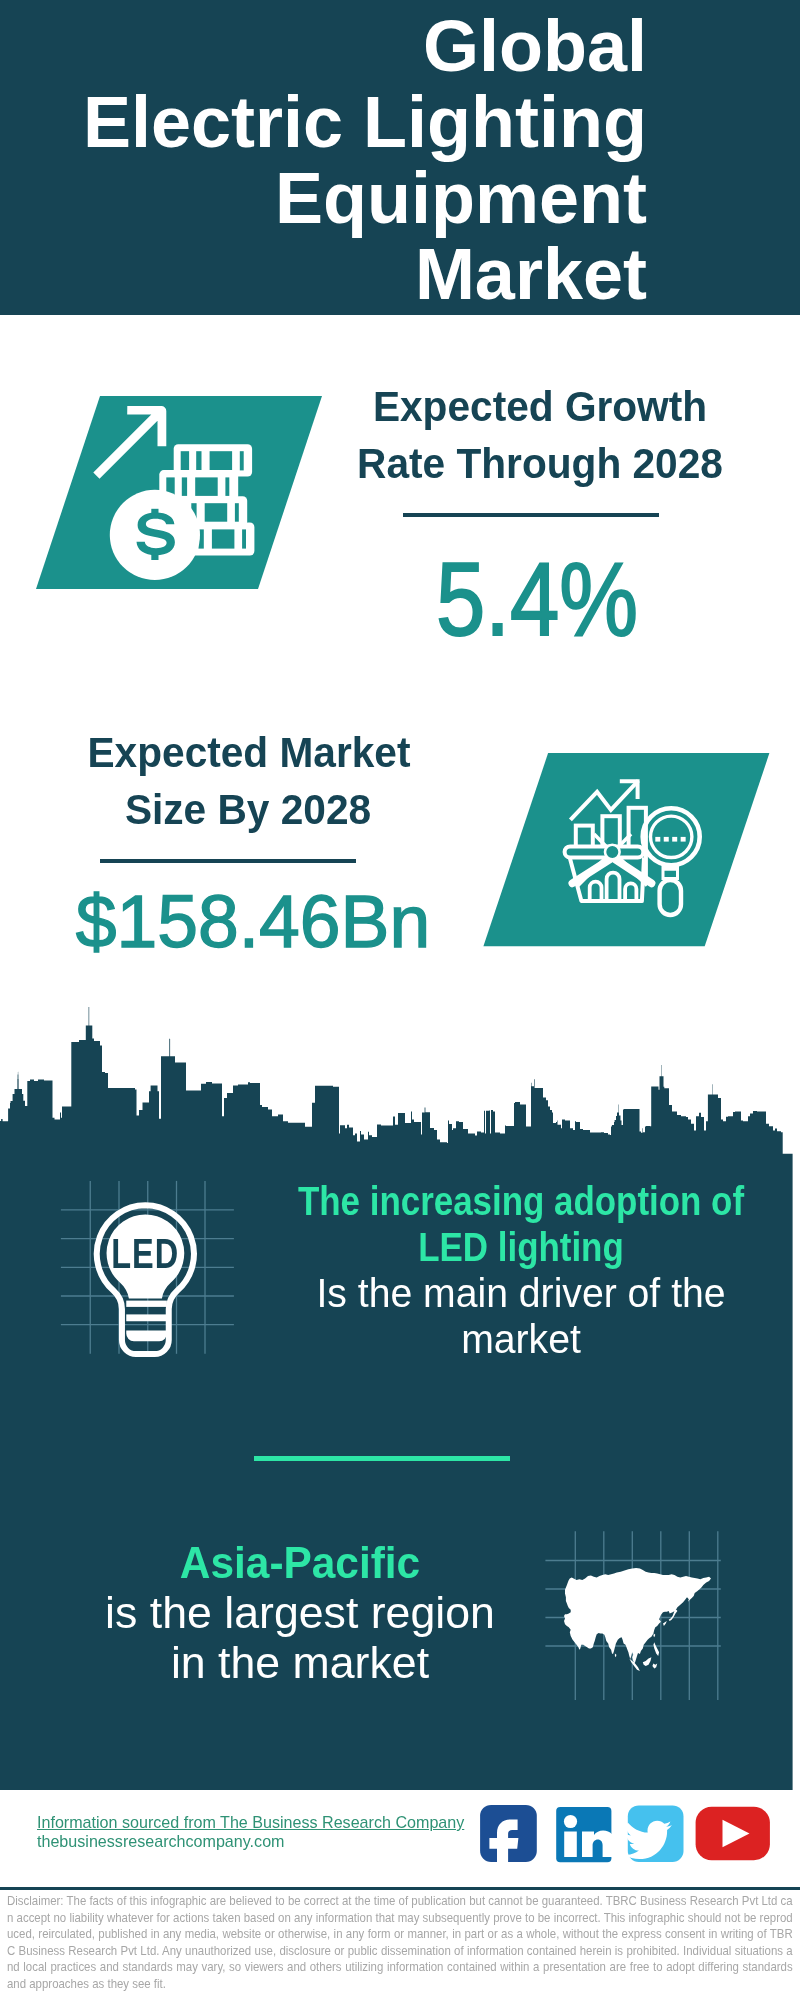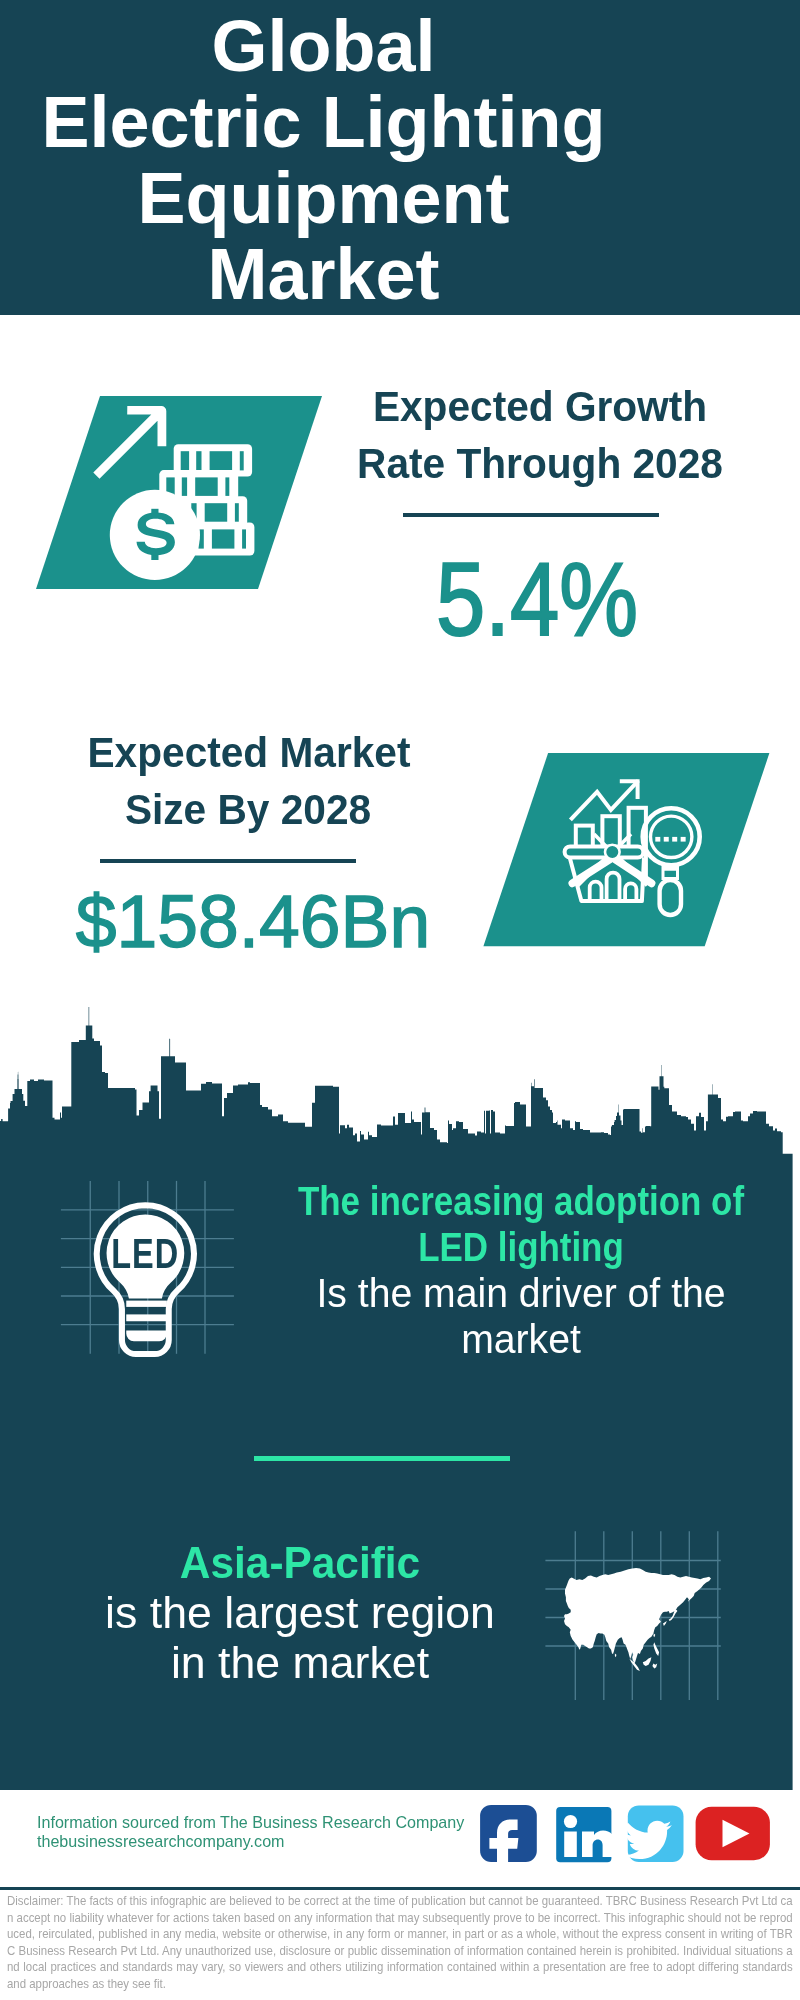--- a/index.html
+++ b/index.html
@@ -2,21 +2,21 @@
 <html><head>
 <meta charset="utf-8">
 <style>
   * { margin:0; padding:0; box-sizing:border-box; }
   html,body { width:800px; height:2000px; }
   body { font-family:"Liberation Sans", sans-serif; background:#ffffff; overflow:hidden; }
   .page { position:relative; width:800px; height:2000px; background:#fff; }
 
   
   .hero { position:absolute; left:0; top:0; width:800px; height:315px; background:#164454; }
-  .hero-title { position:absolute; left:0; top:8px; width:647px; text-align:center;
+  .hero-title { position:absolute; left:0; top:8px; width:647px; text-align:right;
                 color:#ffffff; font-weight:bold; font-size:72px; line-height:76px; }
 
 
   
   .icon-money, .icon-market, .skyline, .led-icon, .asia-icon { position:absolute; left:0; top:0; }
   .stat-line { position:absolute; font-weight:bold; color:#164454; text-align:center; font-size:43px; line-height:43px; white-space:nowrap; transform:scaleX(0.945); }
   .rule { position:absolute; background:#164454; height:4px; }
   .big-num { position:absolute; color:#1b918c; font-size:103px; line-height:103px; text-align:center;
              font-weight:normal; -webkit-text-stroke:2.0px #1b918c; white-space:nowrap; transform:scaleX(0.86); }
   .num2 { font-size:74px; line-height:74px; -webkit-text-stroke:1.4px #1b918c; transform:scaleX(0.99); }
@@ -191,21 +191,21 @@
       <line x1="545.4" y1="1589" x2="720.8" y2="1589"></line>
       <line x1="545.4" y1="1617.5" x2="720.8" y2="1617.5"></line>
       <line x1="545.4" y1="1646" x2="720.8" y2="1646"></line>
     </g>
     <path fill="#ffffff" d="M569.8 1578.6L571.7 1577.4L573.6 1578.6L576.5 1579.9L579.4 1579.2L582.3 1579.9L585.1 1578.6L588.0 1576.1L590.9 1575.5L593.8 1576.7L596.7 1577.4L599.5 1576.1L602.4 1574.9L605.3 1574.2L608.2 1574.9L611.1 1574.2L614.0 1573.6L616.8 1572.4L620.7 1571.7L624.5 1570.5L628.4 1569.2L632.2 1568.6L636.1 1568.0L639.9 1568.6L642.8 1569.9L645.7 1571.7L648.5 1572.4L651.4 1573.0L654.3 1573.0L657.2 1573.6L660.1 1574.2L663.0 1574.9L665.8 1574.9L668.7 1574.9L671.6 1574.2L674.5 1574.9L677.4 1576.7L680.3 1577.4L683.1 1576.7L686.0 1576.1L688.9 1576.7L691.8 1577.4L694.7 1578.0L697.5 1578.6L700.4 1579.2L703.3 1578.0L706.2 1577.4L709.1 1576.7L711.0 1578.6L709.1 1581.1L706.2 1582.4L703.3 1584.9L701.4 1587.4L699.5 1589.2L697.5 1591.1L694.7 1593.0L693.7 1596.1L691.8 1598.0L689.9 1599.8L687.9 1601.7L688.9 1599.2L687.0 1597.3L685.1 1599.8L683.1 1602.3L680.3 1604.8L677.4 1607.3L675.5 1610.4L672.6 1612.3L669.7 1613.6L668.7 1611.1L666.8 1611.7L664.9 1611.7L663.0 1612.3L661.0 1614.8L660.1 1616.7L659.1 1619.2L661.0 1621.7L659.1 1623.6L657.2 1626.1L655.3 1627.3L654.3 1629.8L653.4 1633.5L651.4 1636.7L649.5 1637.9L647.6 1639.8L645.7 1642.3L643.7 1644.8L642.8 1648.5L640.9 1651.0L639.9 1654.1L638.0 1652.9L637.0 1656.0L636.1 1659.1L635.1 1662.3L634.1 1663.5L633.2 1661.0L632.2 1657.3L633.2 1654.8L632.2 1652.3L631.3 1656.0L630.3 1659.1L629.3 1656.0L628.4 1652.3L627.4 1649.8L626.5 1647.3L625.5 1644.8L623.6 1643.5L622.6 1639.8L621.6 1637.3L619.7 1637.9L617.8 1639.8L615.9 1643.5L614.9 1647.3L614.0 1651.0L613.0 1654.1L612.0 1653.5L611.1 1649.8L609.2 1647.3L608.2 1643.5L606.3 1641.0L605.3 1637.3L604.4 1634.8L602.4 1633.5L600.5 1633.5L598.6 1632.9L596.7 1634.2L595.7 1637.3L594.7 1641.0L593.8 1643.5L592.8 1647.3L590.9 1648.5L589.0 1648.5L587.1 1647.3L585.1 1646.0L583.2 1644.8L581.3 1644.8L580.3 1648.5L579.4 1649.8L578.4 1647.3L576.5 1644.8L574.6 1642.3L572.6 1639.8L570.7 1636.0L569.8 1632.3L570.7 1629.8L568.8 1627.3L566.9 1626.1L565.0 1624.2L564.0 1621.1L565.0 1618.6L564.0 1616.1L565.0 1614.2L566.9 1614.2L568.8 1613.6L570.7 1612.3L570.7 1609.8L568.8 1608.0L567.8 1606.1L566.9 1603.6L565.9 1601.1L565.9 1597.3L565.0 1593.6L565.0 1589.8L565.9 1587.4L566.9 1584.9L567.8 1582.4L568.8 1579.9ZM670.6 1618.6L672.6 1616.1L673.5 1613.6L674.5 1611.1L676.4 1609.8L677.4 1611.1L675.5 1613.6L673.5 1617.3L671.6 1619.8L669.7 1621.1L668.7 1619.8ZM663.0 1623.6L664.9 1622.3L666.8 1621.1L665.8 1623.6L663.9 1626.1ZM653.8 1633.5L655.3 1634.8L654.3 1637.3L653.4 1636.0ZM654.3 1642.3L655.3 1644.8L657.2 1648.5L659.1 1652.3L658.2 1656.0L656.2 1653.5L654.3 1648.5L653.4 1644.8ZM642.8 1662.3L645.7 1661.0L648.5 1658.5L651.4 1657.3L650.5 1661.0L648.5 1664.8L645.7 1666.0L643.7 1664.8ZM629.3 1658.5L632.2 1661.0L635.1 1663.5L638.0 1667.3L639.9 1671.0L637.0 1669.8L634.1 1666.0L631.3 1662.3ZM614.9 1653.5L616.4 1654.8L615.9 1657.3L614.9 1656.0ZM653.4 1663.5L655.3 1664.8L657.2 1663.5L656.2 1667.3L654.3 1668.5L652.4 1666.0Z"></path>
   </svg>
   <div class="led-line mint-bold mint-bold-2" style="left:-239.8px;top:1540.3px;width:1080px;">Asia-Pacific</div>
   <div class="led-line white-reg white-reg-2" style="left:-240.4px;top:1589.8px;width:1080px;">is the largest region</div>
   <div class="led-line white-reg white-reg-2" style="left:-240.4px;top:1639.8px;width:1080px;">in the market</div>
 
-  <div class="src-line" style="left:37px;top:1814px;">Information sourced from The Business Research Company</div>
+  <div class="src-line" style="left:37px;top:1814px;text-decoration:underline;">Information sourced from The Business Research Company</div>
   <div class="src-line" style="left:37px;top:1833.3px;text-align:right;">thebusinessresearchcompany.com</div>
   <svg class="social" width="800" height="2000" viewBox="0 0 800 2000" style="left:0;top:0">
     <g>
       <rect x="480.1" y="1804.9" width="56.7" height="57" rx="11" fill="#1c4e94"></rect>
       <path fill="#ffffff" d="M517.6 1819.6 h-7.5 c-7.6 0 -13.1 5.2 -13.1 13.4 v5.1 h-7.6 v10.6 h7.6 v25.1 h11.1 v-25.1 h9.1 l1.2 -10.6 h-10.3 v-4.2 c0 -2.6 1.6 -3.8 4 -3.8 h5.5 z"></path>
     </g>
     <g>
       <rect x="556.2" y="1807" width="55.2" height="55.2" rx="4" fill="#0a78b6"></rect>
       <circle cx="570.5" cy="1821.5" r="6.6" fill="#ffffff"></circle>
       <rect x="564.2" y="1831.5" width="12.6" height="25.5" fill="#ffffff"></rect>

